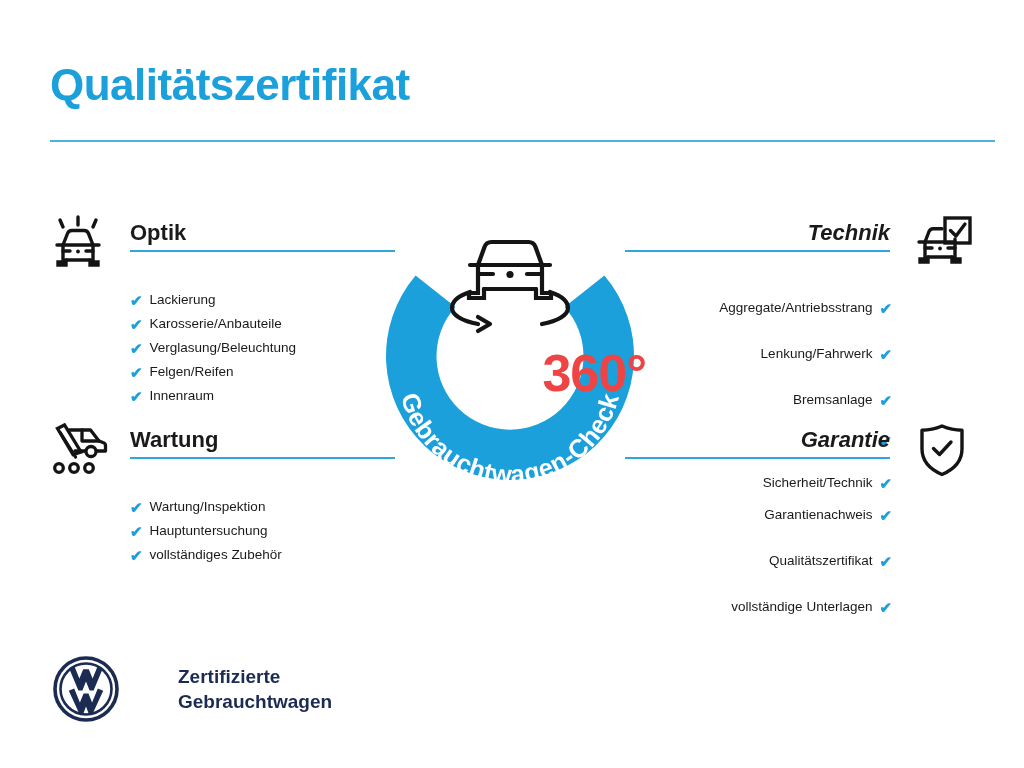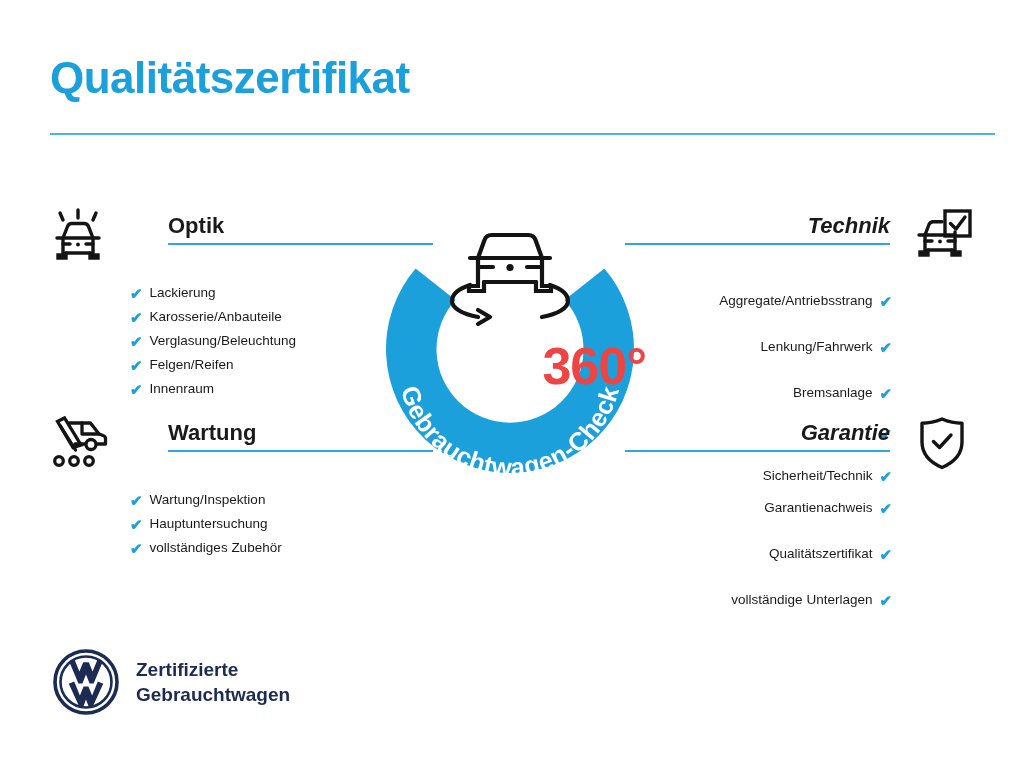--- a/index.html
+++ b/index.html
@@ -10,21 +10,21 @@
   body {
     width: 1024px;
     height: 768px;
     position: relative;
     font-family: "Liberation Sans", sans-serif;
     color: #1a1a1a;
     overflow: hidden;
   }
   #page {
     position: absolute;
-    left: 0; top: 0;
+    left: 0; top: 7px;
     width: 1024px;
     height: 549px;
     background: #ffffff;
     border-radius: 13px;
   }
 
   
   #page-title {
     position: absolute;
     left: 50px;
@@ -70,21 +70,21 @@
   }
   .left .quad-icon  { left: 2px; }
   .right .quad-icon { right: 2px; }
   .quad-icon svg { display: block; }
 
   .quad-title-wrap {
     position: absolute;
     top: 8px;
     width: 265px;
   }
-  .left  .quad-title-wrap { left: 90px; margin-left: 38px; }
+  .left  .quad-title-wrap { left: 90px; }
   .right .quad-title-wrap { right: 90px; }
 
   .quad-title {
     font-size: 22px;
     font-weight: bold;
     color: #1a1a1a;
     line-height: 1.15;
     white-space: nowrap;
   }
   .left  .quad-title { text-align: left; }
@@ -145,20 +145,21 @@
     pointer-events: none;
   }
 
   
   #vw-lockup {
     position: absolute;
     left: 52px;
     top: 648px;
     display: flex;
     align-items: center;
+    gap: 42px;
   }
   #vw-mark { width: 68px; height: 68px; display:block; }
   #vw-text {
     margin-left: 16px;
     color: #1b2b52;
     font-size: 19px;
     font-weight: bold;
     line-height: 25px;
   }
   #vw-text div { white-space: nowrap; }

